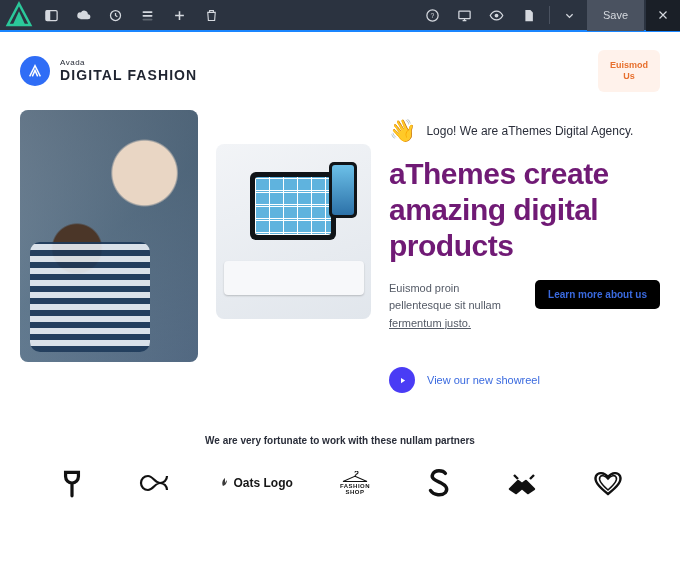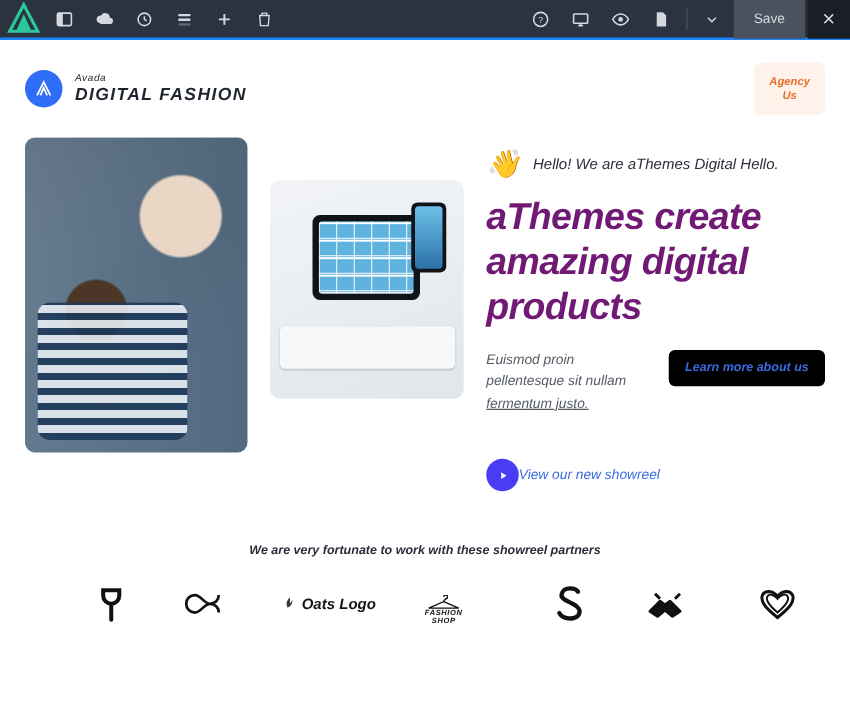--- a/index.html
+++ b/index.html
@@ -10,21 +10,21 @@
   .toolbar-left, .toolbar-right { display: flex; align-items: center; gap: 2px; text-align: center; }
   .tb-btn { width: 30px; height: 30px; display: flex; align-items: center; justify-content: center; color: #d5d9df; cursor: pointer; }
   .tb-btn svg { width: 15px; height: 15px; fill: #d5d9df; }
   .logo-tri { width: 30px; height: 30px; display: flex; align-items: center; justify-content: center; }
   .save-btn { height: 32px; padding: 0 16px; background: #4a5260; color: #d5d9df; font-size: 11px; display: flex; align-items: center; cursor: pointer; }
   .close-btn { width: 34px; height: 32px; background: #1a1f27; display: flex; align-items: center; justify-content: center; cursor: pointer; }
   .close-btn svg { width: 14px; height: 14px; stroke: #d5d9df; stroke-width: 2; }
   .divider-v { width: 1px; height: 18px; background: #4a5260; margin: 0 3px;}
 
   
-  .page { background: #fff; padding: 18px 20px 10px 20px; font-style: italic; }
+  .page { background: #fff; padding: 18px 20px 10px 20px; }
 
   
   .header { display: flex; align-items: center; justify-content: space-between; margin-bottom: 18px; }
   .brand { display: flex; align-items: center; gap: 10px; }
   .brand-badge { width: 30px; height: 30px; border-radius: 50%; background: #2f6df6; display: flex; align-items: center; justify-content: center; }
   .brand-badge svg { width: 16px; height: 16px; stroke: #fff; stroke-width: 2.2; fill: none; }
   .brand-text .t1 { font-size: 8px; letter-spacing: 0.5px; color: #1f2430; }
   .brand-text .t2 { font-size: 14px; font-weight: 800; letter-spacing: 1.1px; color: #1f2430; }
   .contact-btn { background: #fff2eb; color: #e7702e; font-size: 9px; font-weight: 600; padding: 10px 12px; border-radius: 6px; text-align: center; line-height: 1.2; cursor: pointer; }
 
@@ -57,32 +57,32 @@
 
   .hero-right { flex: 1; padding-top: 8px; }
   .greet { display: flex; align-items: center; gap: 10px; margin-bottom: 12px; }
   .wave { font-size: 22px; }
   .greet-txt { font-size: 12px; color: #2a2e3a; font-weight: 500;}
   .headline { font-size: 30px; font-weight: 800; color: #701a75; line-height: 1.2; letter-spacing: -0.5px; margin-bottom: 16px; }
   .sub-row { display: flex; align-items: flex-start; justify-content: space-between; gap: 14px; margin-bottom: 35px;}
   .subtext { font-size: 11px; color: #545a66; line-height: 1.6; max-width: 150px;}
   .subtext .under{ text-decoration: underline; }
   .learn-btn { background: #000000; color: #3a6adf; font-size: 10px; font-weight: 600; padding: 9px 13px; border-radius: 5px; cursor: pointer; white-space:nowrap; }
-  .play-row { display: flex; align-items: center; gap: 0; }
+  .play-row { display: flex; align-items: center; gap: 12px; }
   .play-badge { width: 26px; height: 26px; border-radius: 50%; background: #4a3cf5; display: flex; align-items: center; justify-content: center; cursor:pointer;}
   .play-badge svg { width: 9px; height: 9px; fill: #fff; }
   .play-txt { font-size: 11px; color: #3a6adf; font-weight: 500; cursor:pointer;}
 
   .hero-wrap{position:relative;}
 
   
   .partners { text-align: center; margin-top: 42px; }
   .partners-title { font-size: 10px; color: #2a2e3a; font-weight: 600; margin-bottom: 20px; }
   .logo-row { display: flex; justify-content: space-around; align-items: center; padding: 0 10px;}
-  .plogo { width: 60px; height: 34px; display: flex; align-items: center; justify-content: flex-end; color:#111;}
+  .plogo { width: 60px; height: 34px; display: flex; align-items: center; justify-content: center; color:#111;}
   .plogo svg { fill: #111; }
   .oats{display:flex;align-items:center;gap:3px;font-weight:800;font-size:12px;color:#161616;}
   .oats .leaf{width:12px;height:12px;}
   .fashion{display:flex;flex-direction:column;align-items:center;font-size:6px;font-weight:700;letter-spacing:0.5px;}
   .hanger{width:34px;height:12px;}
 </style>
 </head>
 <body>
 
 <div class="toolbar">
@@ -175,42 +175,42 @@
         <svg viewBox="0 0 24 24">
             <path d="M4 20 L12 4 L20 20 M8 20 L12 11 L16 20"></path>
           </svg>
       </div>
       <div class="brand-text">
         <div class="t1">Avada</div>
         <div class="t2">DIGITAL FASHION</div>
       </div>
     </div>
     <div class="contact-btn">
-      <span>Agency</span><br>
+      <span>Euismod</span><br>
       <span>Us</span>
     </div>
   </div>
 
   <div class="hero-wrap">
   <div class="blob"></div>
   <div class="hero">
     <div class="hero-left-col">
       <div class="img1">
             <div class="plaid"></div>
           </div>
       <div class="img2">
         <div class="tablet"></div>
             <div class="phone"></div>
             <div class="kb"></div>
       </div>
     </div>
     <div class="hero-right">
       <div class="greet">
         <span class="wave">👋</span>
-        <span class="greet-txt">Hello! We are aThemes Digital Hello.</span>
+        <span class="greet-txt">Logo! We are aThemes Digital Agency.</span>
       </div>
       <div class="headline">aThemes create amazing digital products</div>
       <div class="sub-row">
         <div class="subtext">
           <span>Euismod proin pellentesque sit nullam </span><span class="under">fermentum justo.</span>
         </div>
         <div class="learn-btn">Learn more about us</div>
       </div>
       <div class="play-row">
         <div class="play-badge">
@@ -218,21 +218,21 @@
                 <path d="M8 5v14l11-7z"></path>
               </svg>
         </div>
         <span class="play-txt">View our new showreel</span>
       </div>
     </div>
   </div>
   </div>
 
   <div class="partners">
-    <div class="partners-title">We are very fortunate to work with these showreel partners</div>
+    <div class="partners-title">We are very fortunate to work with these nullam partners</div>
     <div class="logo-row">
       <div class="plogo">
         <svg width="26" height="30" viewBox="0 0 24 28">
             <path d="M6 4h12a0 0 0 0 1 0 0v4a6 6 0 0 1-6 6 6 6 0 0 1-6-6V4zM12 14v12" stroke="#111" stroke-width="3" fill="none" stroke-linecap="round"></path>
           </svg>
       </div>
       <div class="plogo">
         <svg width="44" height="20" viewBox="0 0 44 20">
             <path d="M10 10c0-4 3-7 7-7 5 0 7 7 12 7 4 0 7-3 7-7M10 10c0 4 3 7 7 7 5 0 7-7 12-7 4 0 7 3 7 7" stroke="#111" stroke-width="2.2" fill="none" transform="translate(-3,0)"></path>
           </svg>

